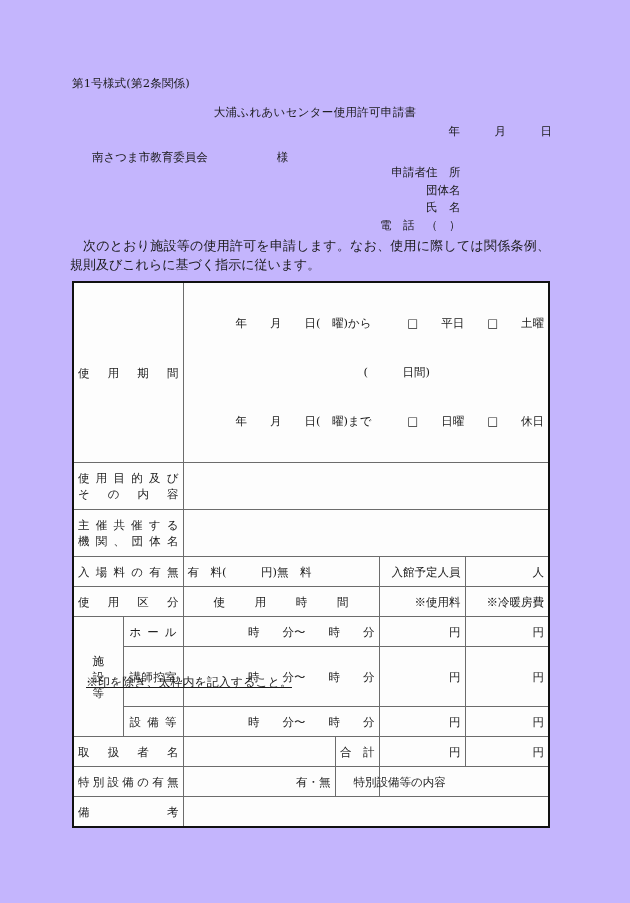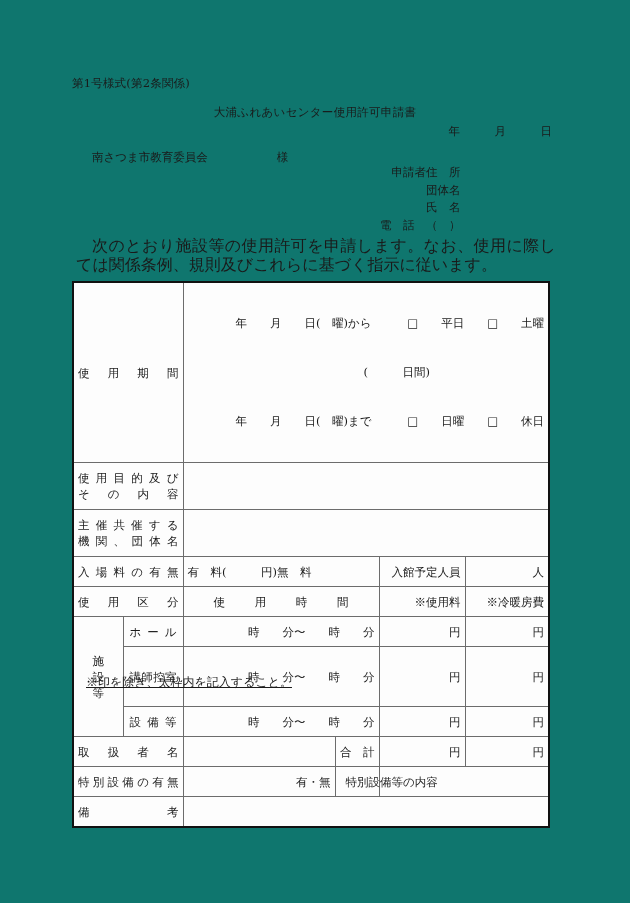--- a/index.html
+++ b/index.html
@@ -12,21 +12,21 @@
     width: 630px;
     height: 903px;
     position: relative;
     font-family: "DejaVu Serif", "Liberation Serif", serif;
     color: #1a1a1a;
     overflow: hidden;
   }
   .page {
     position: absolute;
     inset: 0;
-    background: #0f766e;
+    background: #c4b5fd;
   }
 
   
   .form-no {
     position: absolute;
     left: 72px;
     top: 76px;
     font-size: 11.5px;
     letter-spacing: 0.2px;
     white-space: nowrap;
@@ -68,24 +68,24 @@
   .applicant .row {
     white-space: pre;
   }
   .applicant .lead {
     display: inline-block;
     width: 52px;
   }
 
   .statement {
     position: absolute;
-    left: 76px;
+    left: 70px;
     top: 236px;
     width: 480px;
-    font-size: 16px;
+    font-size: 13px;
     line-height: 19px;
     text-indent: 1em;
     text-align: justify;
   }
 
   
   .form-table {
     position: absolute;
     left: 72px;
     top: 281px;
@@ -283,21 +283,21 @@
         <td class="ctr">合　計</td>
         <td class="rgt">円</td>
         <td class="rgt outer-r">円</td>
       </tr>
 
       <tr>
         <td class="lbl outer-l" colspan="2" style="height:29px">
           <span>特別設備の有無</span>
         </td>
         <td class="ctr" style="width:44px">有・無</td>
-        <td class="ctr" style="padding:0 10px">特別設備等の内容</td>
+        <td class="ctr" style="padding:0 18px">特別設備等の内容</td>
         <td class="lft outer-r" colspan="2"></td>
       </tr>
 
       <tr>
         <td class="lbl outer-l outer-b" colspan="2" style="height:29px">
           <span>備考</span>
         </td>
         <td class="lft outer-r outer-b" colspan="4"></td>
       </tr>
 

